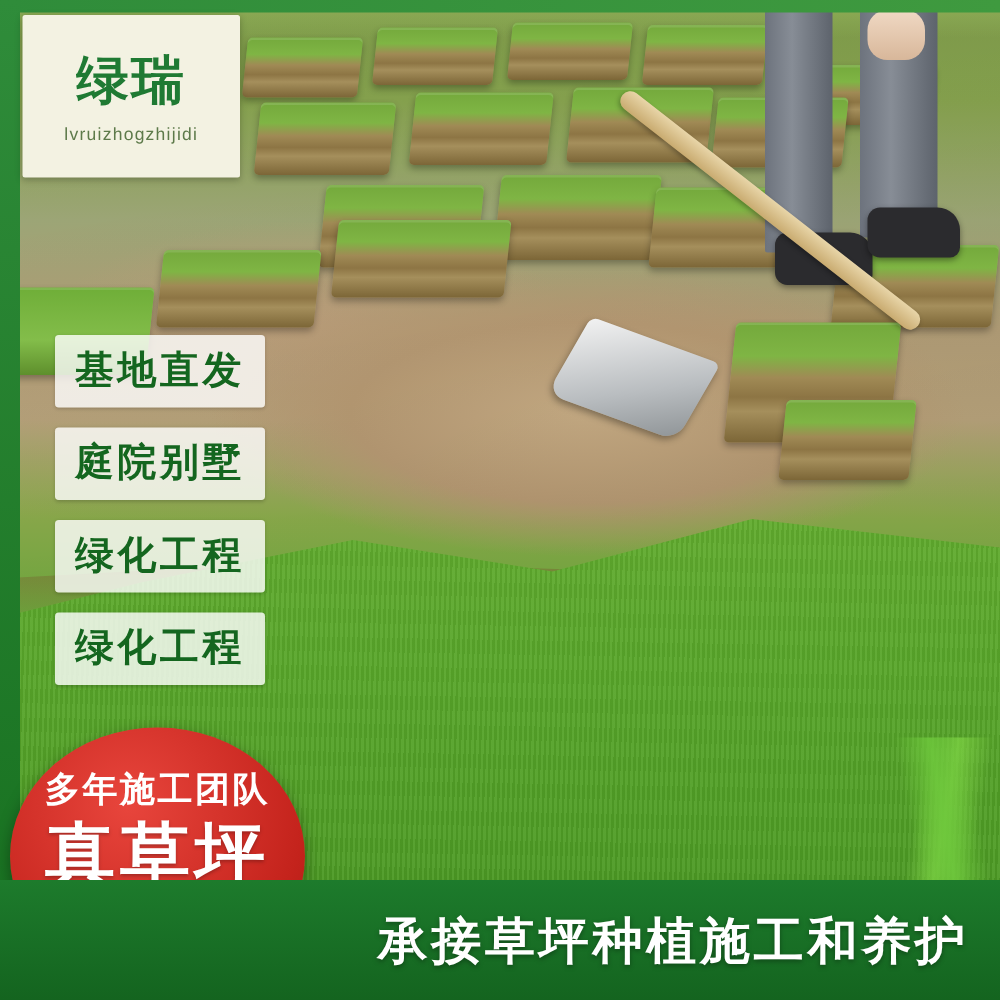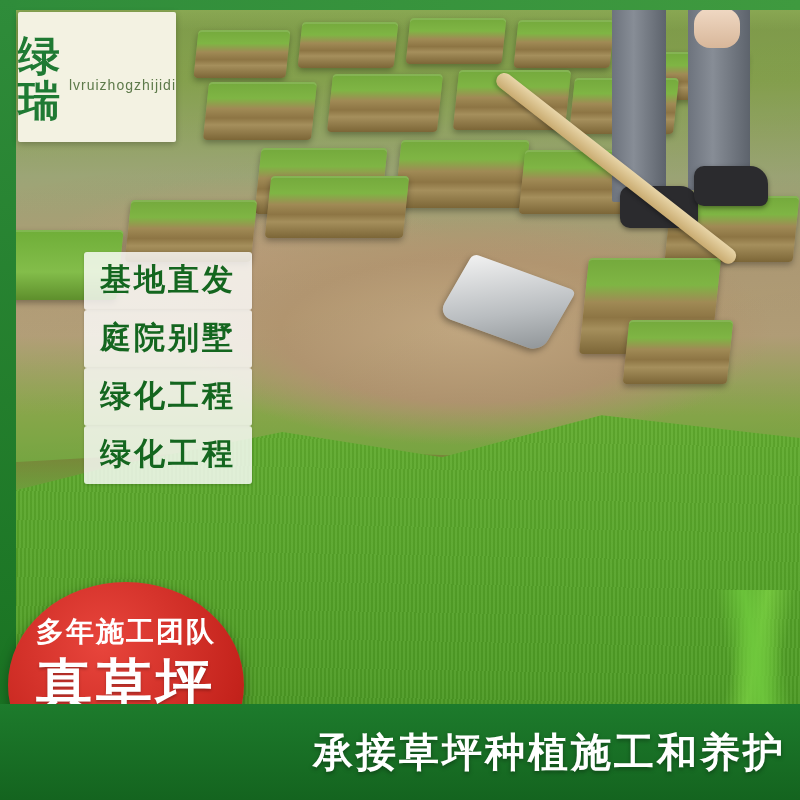--- a/index.html
+++ b/index.html
@@ -114,26 +114,26 @@
   .sky-strip {
     position: absolute;
     left: 0; right: 0; top: 0; height: 30px;
     background: linear-gradient(to bottom, #8fae57, rgba(143,174,87,0));
   }
 
   
   .logo {
     position: absolute;
     left: 18px; top: 12px;
-    width: 158px; height: 130px;
+    width: 174px; height: 130px;
     background: #f3f2e2;
     border-radius: 2px;
     box-shadow: 0 2px 6px rgba(0,0,0,0.25);
     display: flex;
-    flex-direction: row;
+    flex-direction: column;
     align-items: center;
     justify-content: center;
     padding-top: 4px;
     box-sizing: border-box;
   }
   .logo-cn {
     color: #1f7a33;
     font-size: 42px;
     font-weight: bold;
     line-height: 1.06;
@@ -144,24 +144,24 @@
     margin-top: 12px;
     color: #5d7a4a;
     font-size: 14px;
     letter-spacing: 1px;
   }
 
   
   .features {
     position: absolute;
     left: 44px;
-    top: 252px;
+    top: 268px;
     display: flex;
     flex-direction: column;
-    margin-left: 40px;
+    gap: 16px;
   }
   .pill {
     display: inline-block;
     background: rgba(255,255,255,0.80);
     color: #14661f;
     font-size: 31px;
     font-weight: bold;
     letter-spacing: 3px;
     padding: 7px 16px 9px 16px;
     border-radius: 3px;
@@ -219,21 +219,21 @@
 
   
   .bottom-bar {
     position: absolute;
     left: 0; right: 0; bottom: 0;
     height: 96px;
     background: linear-gradient(to bottom, #1d7b2c, #14641f);
     display: flex;
     align-items: center;
     justify-content: flex-end;
-    padding-right: 14px;
+    padding-right: 25px;
     box-sizing: border-box;
   }
   .bottom-text {
     color: #fff;
     font-size: 40px;
     font-weight: bold;
     letter-spacing: 3px;
     font-family: "Liberation Serif", serif;
     text-shadow: 0 2px 4px rgba(0,0,0,0.35);
   }

